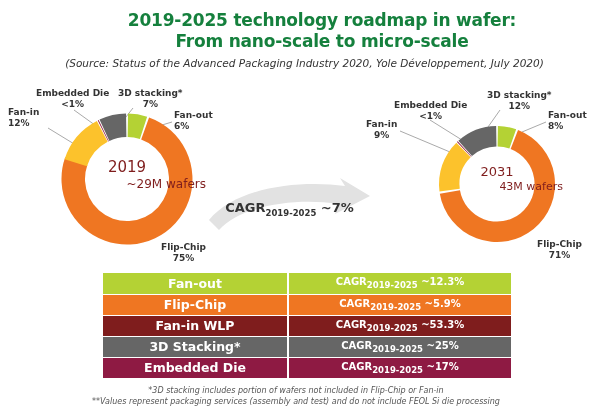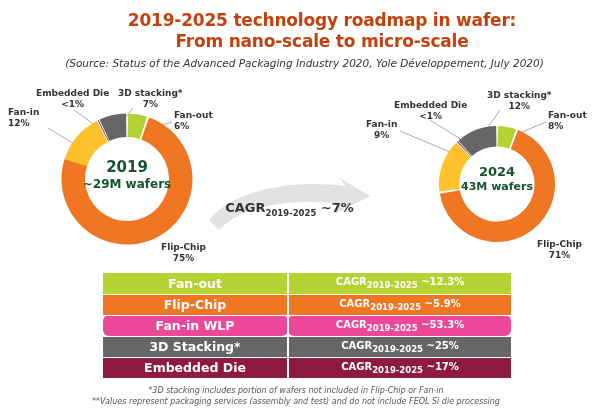--- a/index.html
+++ b/index.html
@@ -20,21 +20,21 @@
   #title-block {
     position: absolute;
     top: 10px;
     left: 0;
     width: 600px;
     text-align: center;
   }
   .title-line {
     font-size: 17px;
     font-weight: bold;
-    color: #c2410c;
+    color: #15803d;
     line-height: 21px;
     letter-spacing: -0.2px;
     margin-left: 44px;
   }
   #subtitle {
     font-size: 10.5px;
     font-style: italic;
     color: #333333;
     margin-top: 5px;
     line-height: 13px;
@@ -45,27 +45,27 @@
   .donut-wrap {
     position: absolute;
   }
   #donut-2019 { left: 48px; top: 100px; width: 158px; height: 158px; }
   #donut-2025 { left: 431px; top: 118px; width: 132px; height: 132px; }
 
   .donut-center {
     position: absolute;
     left: 0; right: 0;
     text-align: center;
-    color: #14532d;
-    font-weight: bold;
+    color: #7f1d1d;
+    font-weight: normal;
   }
   #donut-2019 .donut-center { top: 58px; }
   #donut-2025 .donut-center { top: 46px; }
   .center-year { font-size: 15px; line-height: 18px; }
-  .center-sub  { font-size: 12px; line-height: 16px; }
+  .center-sub  { font-size: 12px; line-height: 16px; text-align: right; }
   #donut-2025 .center-year { font-size: 13px; line-height: 16px; }
   #donut-2025 .center-sub  { font-size: 11px; line-height: 14px; }
 
   
   .callout {
     position: absolute;
     font-size: 9px;
     font-weight: bold;
     color: #333333;
     line-height: 11px;
@@ -134,21 +134,21 @@
     width: 184px;
     font-size: 12.5px;
     border-right: 2px solid #ffffff;
   }
   .cell-cagr {
     font-size: 10px;
   }
 
   .row-fanout   td { background: #b4d234; }
   .row-flipchip td { background: #ef7622; }
-  .row-faninwlp td { background: #ec4899; border-radius: 6px; }
+  .row-faninwlp td { background: #7f1d1d; }
   .row-3d       td { background: #666666; }
   .row-embedded td { background: #8e1a43; }
   #legend-table tr:last-child td { border-bottom: none; }
 
   
   #footnotes {
     position: absolute;
     left: 0;
     top: 385px;
     width: 592px;
@@ -234,21 +234,21 @@
       <path fill="#b4d234" d="M 0.91 -57.99 A 58 58 0 0 1 19.15 -54.74 L 12.40 -35.44 A 37.55 37.55 0 0 0 0.59 -37.54 Z"></path>
 
       <path fill="#666666" d="M -38.62 -43.27 A 58 58 0 0 1 -0.83 -57.99 L -0.54 -37.54 A 37.55 37.55 0 0 0 -25.01 -28.01 Z"></path>
 
       <path fill="#8e1a43" d="M -40.00 -42.01 A 58 58 0 0 1 -39.31 -42.65 L -25.45 -27.61 A 37.55 37.55 0 0 0 -25.90 -27.20 Z"></path>
 
       <path fill="#fcc22c" d="M -57.51 7.44 A 58 58 0 0 1 -40.66 -41.36 L -26.32 -26.78 A 37.55 37.55 0 0 0 -37.24 4.82 Z"></path>
     </g>
   </svg>
   <div class="donut-center">
-    <div class="center-year">2024</div>
+    <div class="center-year">2031</div>
     <div class="center-sub">43M wafers</div>
   </div>
 </div>
 
 <div class="callout lbl-r-fanin">
   <span>Fan-in</span>
   <span class="pct">9%</span>
 </div>
 <div class="callout lbl-r-embedded">
   <span>Embedded Die</span>

